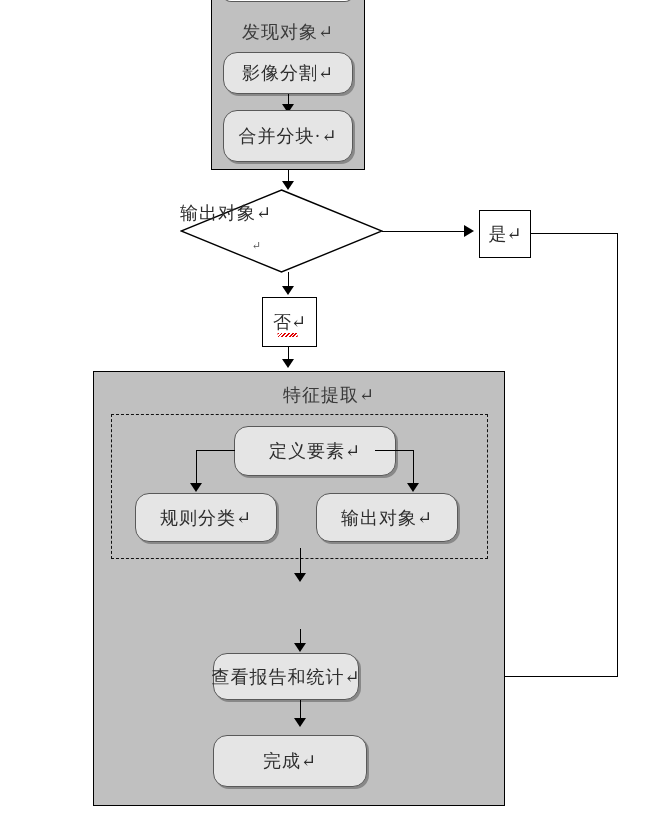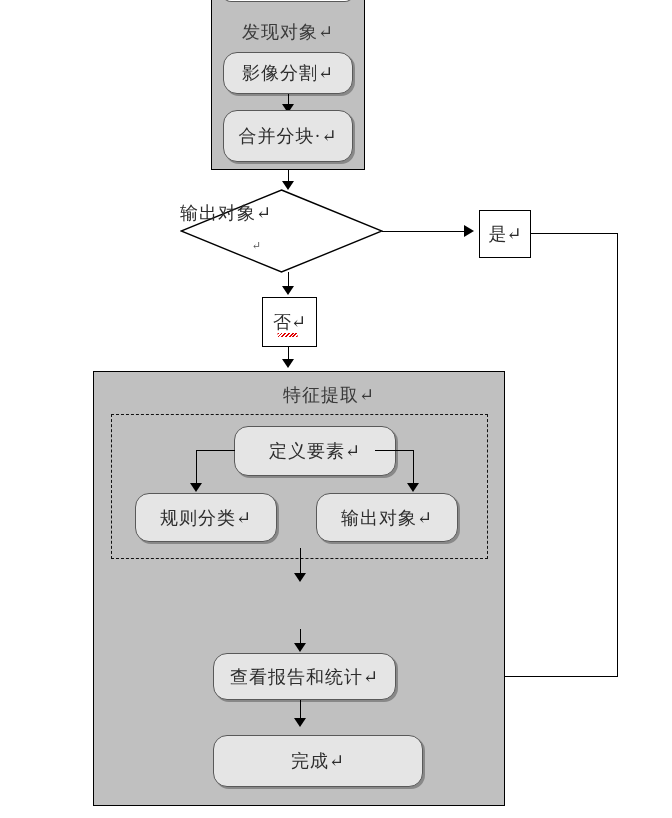--- a/index.html
+++ b/index.html
@@ -242,24 +242,24 @@
     <span>输出对象↵</span>
   </div>
 
   <div class="vline" style="left:300px; top:548px; height:28px;"></div>
   <div class="arrow-down" style="left:294px; top:573px;"></div>
 
 
   <div class="vline" style="left:300px; top:629px; height:16px;"></div>
   <div class="arrow-down" style="left:294px; top:643px;"></div>
 
-  <div class="node" style="left:213px; top:653px; width:183px; height:47px;">
+  <div class="node" style="left:213px; top:653px; width:146px; height:47px;">
     <span>查看报告和统计↵</span>
   </div>
 
   <div class="vline" style="left:300px; top:700px; height:20px;"></div>
   <div class="arrow-down" style="left:294px; top:718px;"></div>
 
-  <div class="node" style="left:213px; top:735px; width:210px; height:52px;">
+  <div class="node" style="left:213px; top:735px; width:154px; height:52px;">
     <span>完成↵</span>
   </div>
 
 </div>
 
 </body></html>

